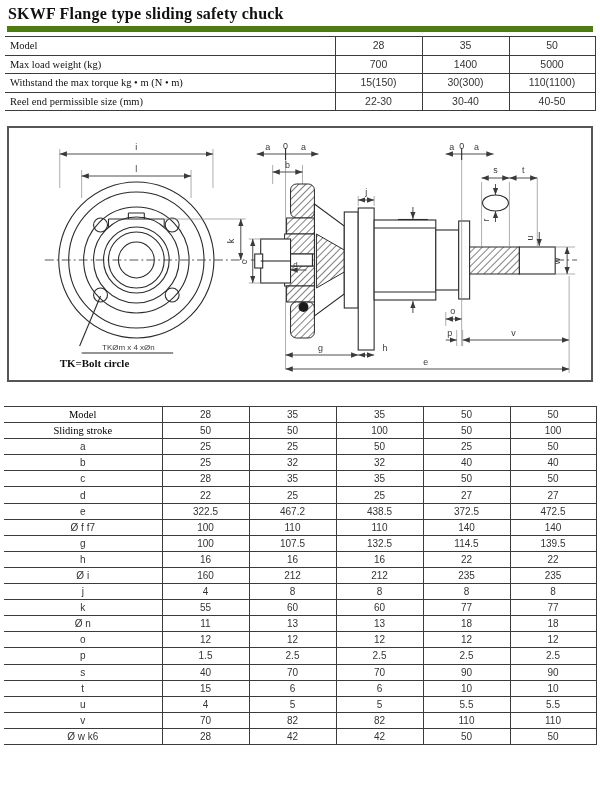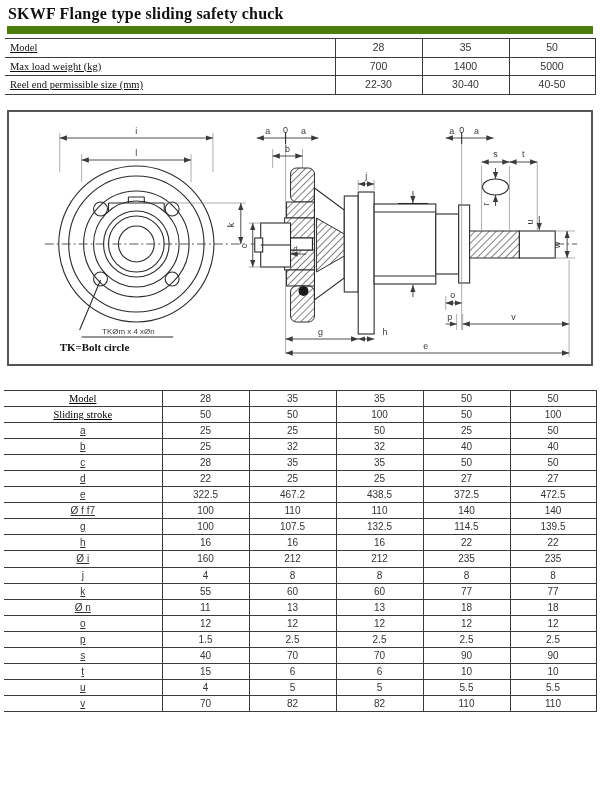--- a/index.html
+++ b/index.html
@@ -1,27 +1,27 @@
 <!DOCTYPE html>
 <html><head>
 <meta charset="utf-8">
 <style>
   html,body{margin:0;padding:0;background:#fff;}
   body{width:600px;height:789px;overflow:hidden;color:#111;
        font-family:"Liberation Serif", serif;position:relative;}
   .page{width:600px;height:789px;}
 
   
-  .title-wrap{margin:0 7px;padding:5px 1px 3px 1px;border-bottom:8px solid #4d7c0f;}
+  .title-wrap{margin:0 7px;padding:5px 1px 3px 1px;border-bottom:6px solid #4d7c0f;}
   .page-title{font-size:16px;font-weight:bold;letter-spacing:.2px;}
 
   
   table{border-collapse:collapse;table-layout:fixed;}
   td{border:1.5px solid #3b3b3b;overflow:hidden;white-space:nowrap;}
-  td.lab{text-align:left;padding:0 5px;border-left:none;text-decoration:underline;}
+  td.lab{text-align:left;padding:0 5px;border-left:none;}
   td.val{text-align:center;font-family:"Liberation Sans", sans-serif;color:#343434;}
 
   #spec-table{width:590px;margin:4px 5px 0 5px;}
   #spec-table td{height:15.5px;font-size:10.5px;line-height:15px;}
   #spec-table td.lab{font-family:"Liberation Serif", serif;}
 
   #dim-table{width:592px;margin:24px 4px 0 4px;}
   #dim-table td{height:13.1px;font-size:10px;line-height:13px;}
   #dim-table td.lab{text-align:center;font-family:"Liberation Sans", sans-serif;color:#343434;}
   #dim-table tr:nth-child(-n+2) td.lab{font-family:"Liberation Serif", serif;color:#000;font-size:10.5px;}
@@ -66,20 +66,26 @@
           <td class="val">35</td>
           <td class="val">50</td>
         </tr>
         <tr>
           <td class="lab">Max load weight (kg)</td>
           <td class="val">700</td>
           <td class="val">1400</td>
           <td class="val">5000</td>
         </tr>
         <tr>
+          <td class="lab">Withstand the max torque kg • m (N • m)</td>
+          <td class="val">15(150)</td>
+          <td class="val">30(300)</td>
+          <td class="val">110(1100)</td>
+        </tr>
+        <tr>
           <td class="lab">Reel end permissible size (mm)</td>
           <td class="val">22-30</td>
           <td class="val">30-40</td>
           <td class="val">40-50</td>
         </tr>
       </tbody>
   </table>
 
   <div class="drawing-box">
     <svg viewBox="7 120 585 252" preserveAspectRatio="none">
@@ -384,16 +390,24 @@
           <td class="val">5.5</td>
         </tr>
         <tr>
           <td class="lab">v</td>
           <td class="val">70</td>
           <td class="val">82</td>
           <td class="val">82</td>
           <td class="val">110</td>
           <td class="val">110</td>
         </tr>
+        <tr>
+          <td class="lab">Ø w k6</td>
+          <td class="val">28</td>
+          <td class="val">42</td>
+          <td class="val">42</td>
+          <td class="val">50</td>
+          <td class="val">50</td>
+        </tr>
       </tbody>
   </table>
 
 </div>
 
 </body></html>

